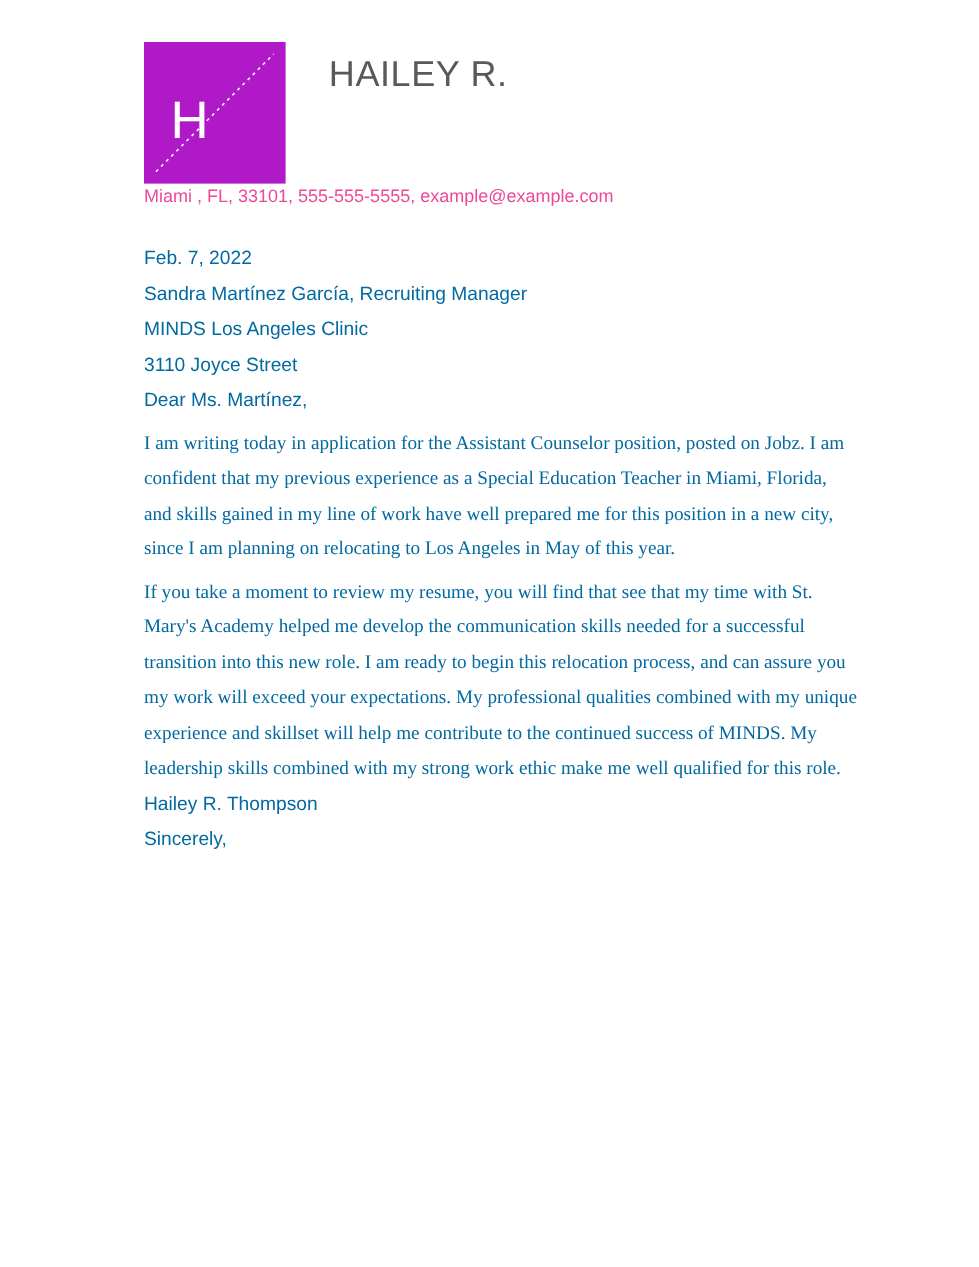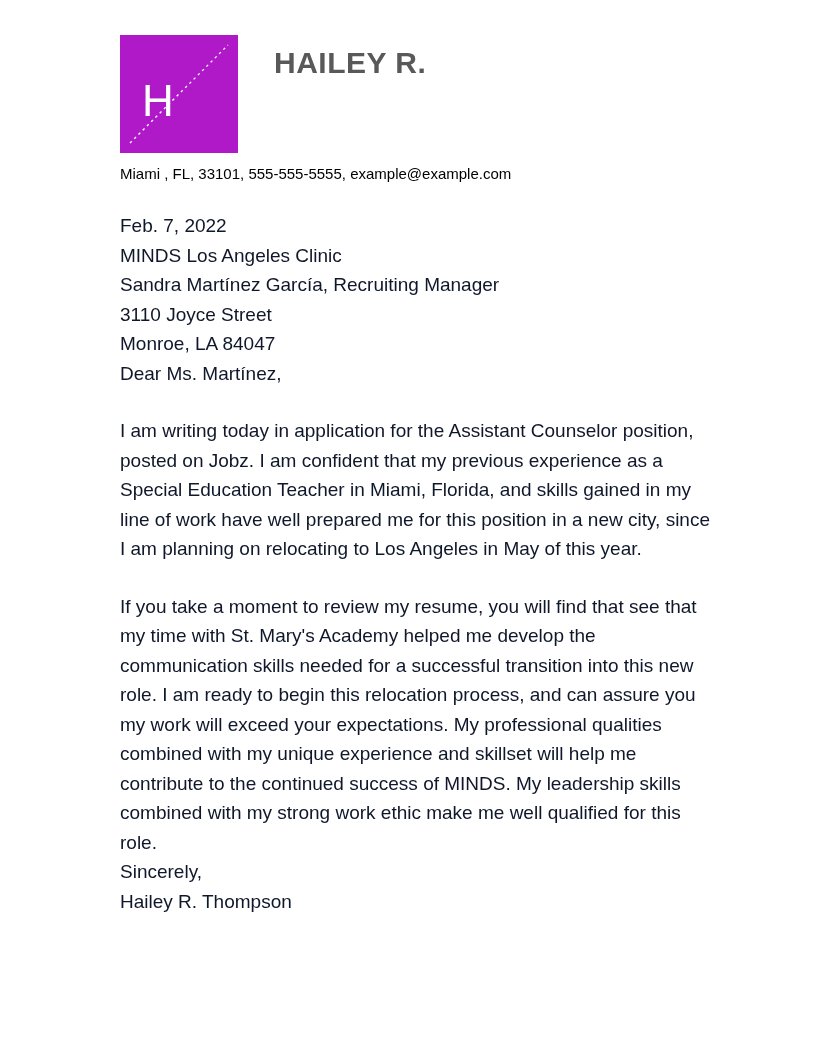--- a/index.html
+++ b/index.html
@@ -35,44 +35,43 @@
     font-weight: 400;
     line-height: 1;
     font-family: "Liberation Sans", sans-serif;
   }
   .monogram .letter-top { left: 22px; top: 18px; }
   .monogram .letter-bottom { right: 20px; bottom: 14px; }
   .monogram svg { position: absolute; left: 0; top: 0; }
   .name-block {
     margin-left: 36px;
     padding-top: 8px;
-    font-weight: 700;
+    font-weight: 400;
     font-size: 30px;
     line-height: 40px;
     letter-spacing: 0.5px;
     color: #595959;
     text-transform: uppercase;
   }
   .contact-line {
-    margin-top: 10px;
     font-size: 15px;
     line-height: 22px;
-    color: #000000;
+    color: #ec4899;
   }
   
   .letter {
     margin-top: 26px;
-    font-size: 19px;
+    font-size: 16px;
     line-height: 29.5px;
-    color: #0f172a;
+    color: #0369a1;
     width: 596px;
   }
   .block { }
   .block:first-child { margin-top: 0; }
-  .para { margin-top: 28px; }
+  .para { margin-top: 6px; font-family: Liberation Serif, serif; }
 </style>
 </head>
 <body>
 
 <div class="page">
 
   <div class="header">
 
     <div class="monogram" style="background:#b019c8;">
       <svg width="118" height="118" viewBox="0 0 118 118">
@@ -86,32 +85,31 @@
       <div>HAILEY R.</div>
     </div>
   </div>
 
   <div class="contact-line">Miami , FL, 33101, 555-555-5555, example@example.com</div>
 
   <div class="letter">
 
     <div class="block">
       <div>Feb. 7, 2022</div>
+      <div>Sandra Martínez García, Recruiting Manager</div>
       <div>MINDS Los Angeles Clinic</div>
-      <div>Sandra Martínez García, Recruiting Manager</div>
       <div>3110 Joyce Street</div>
-      <div>Monroe, LA 84047</div>
     </div>
 
     <div class="block">Dear Ms. Martínez,</div>
 
     <p class="para">I am writing today in application for the Assistant Counselor position, posted on Jobz. I am confident that my previous experience as a Special Education Teacher in Miami, Florida, and skills gained in my line of work have well prepared me for this position in a new city, since I am planning on relocating to Los Angeles in May of this year.</p>
 
     <p class="para">If you take a moment to review my resume, you will find that see that my time with St. Mary's Academy helped me develop the communication skills needed for a successful transition into this new role. I am ready to begin this relocation process, and can assure you my work will exceed your expectations. My professional qualities combined with my unique experience and skillset will help me contribute to the continued success of MINDS. My leadership skills combined with my strong work ethic make me well qualified for this role.</p>
 
 
     <div class="block">
+      <div>Hailey R. Thompson</div>
       <div>Sincerely,</div>
-      <div>Hailey R. Thompson</div>
     </div>
 
   </div>
 </div>
 
 </body></html>

